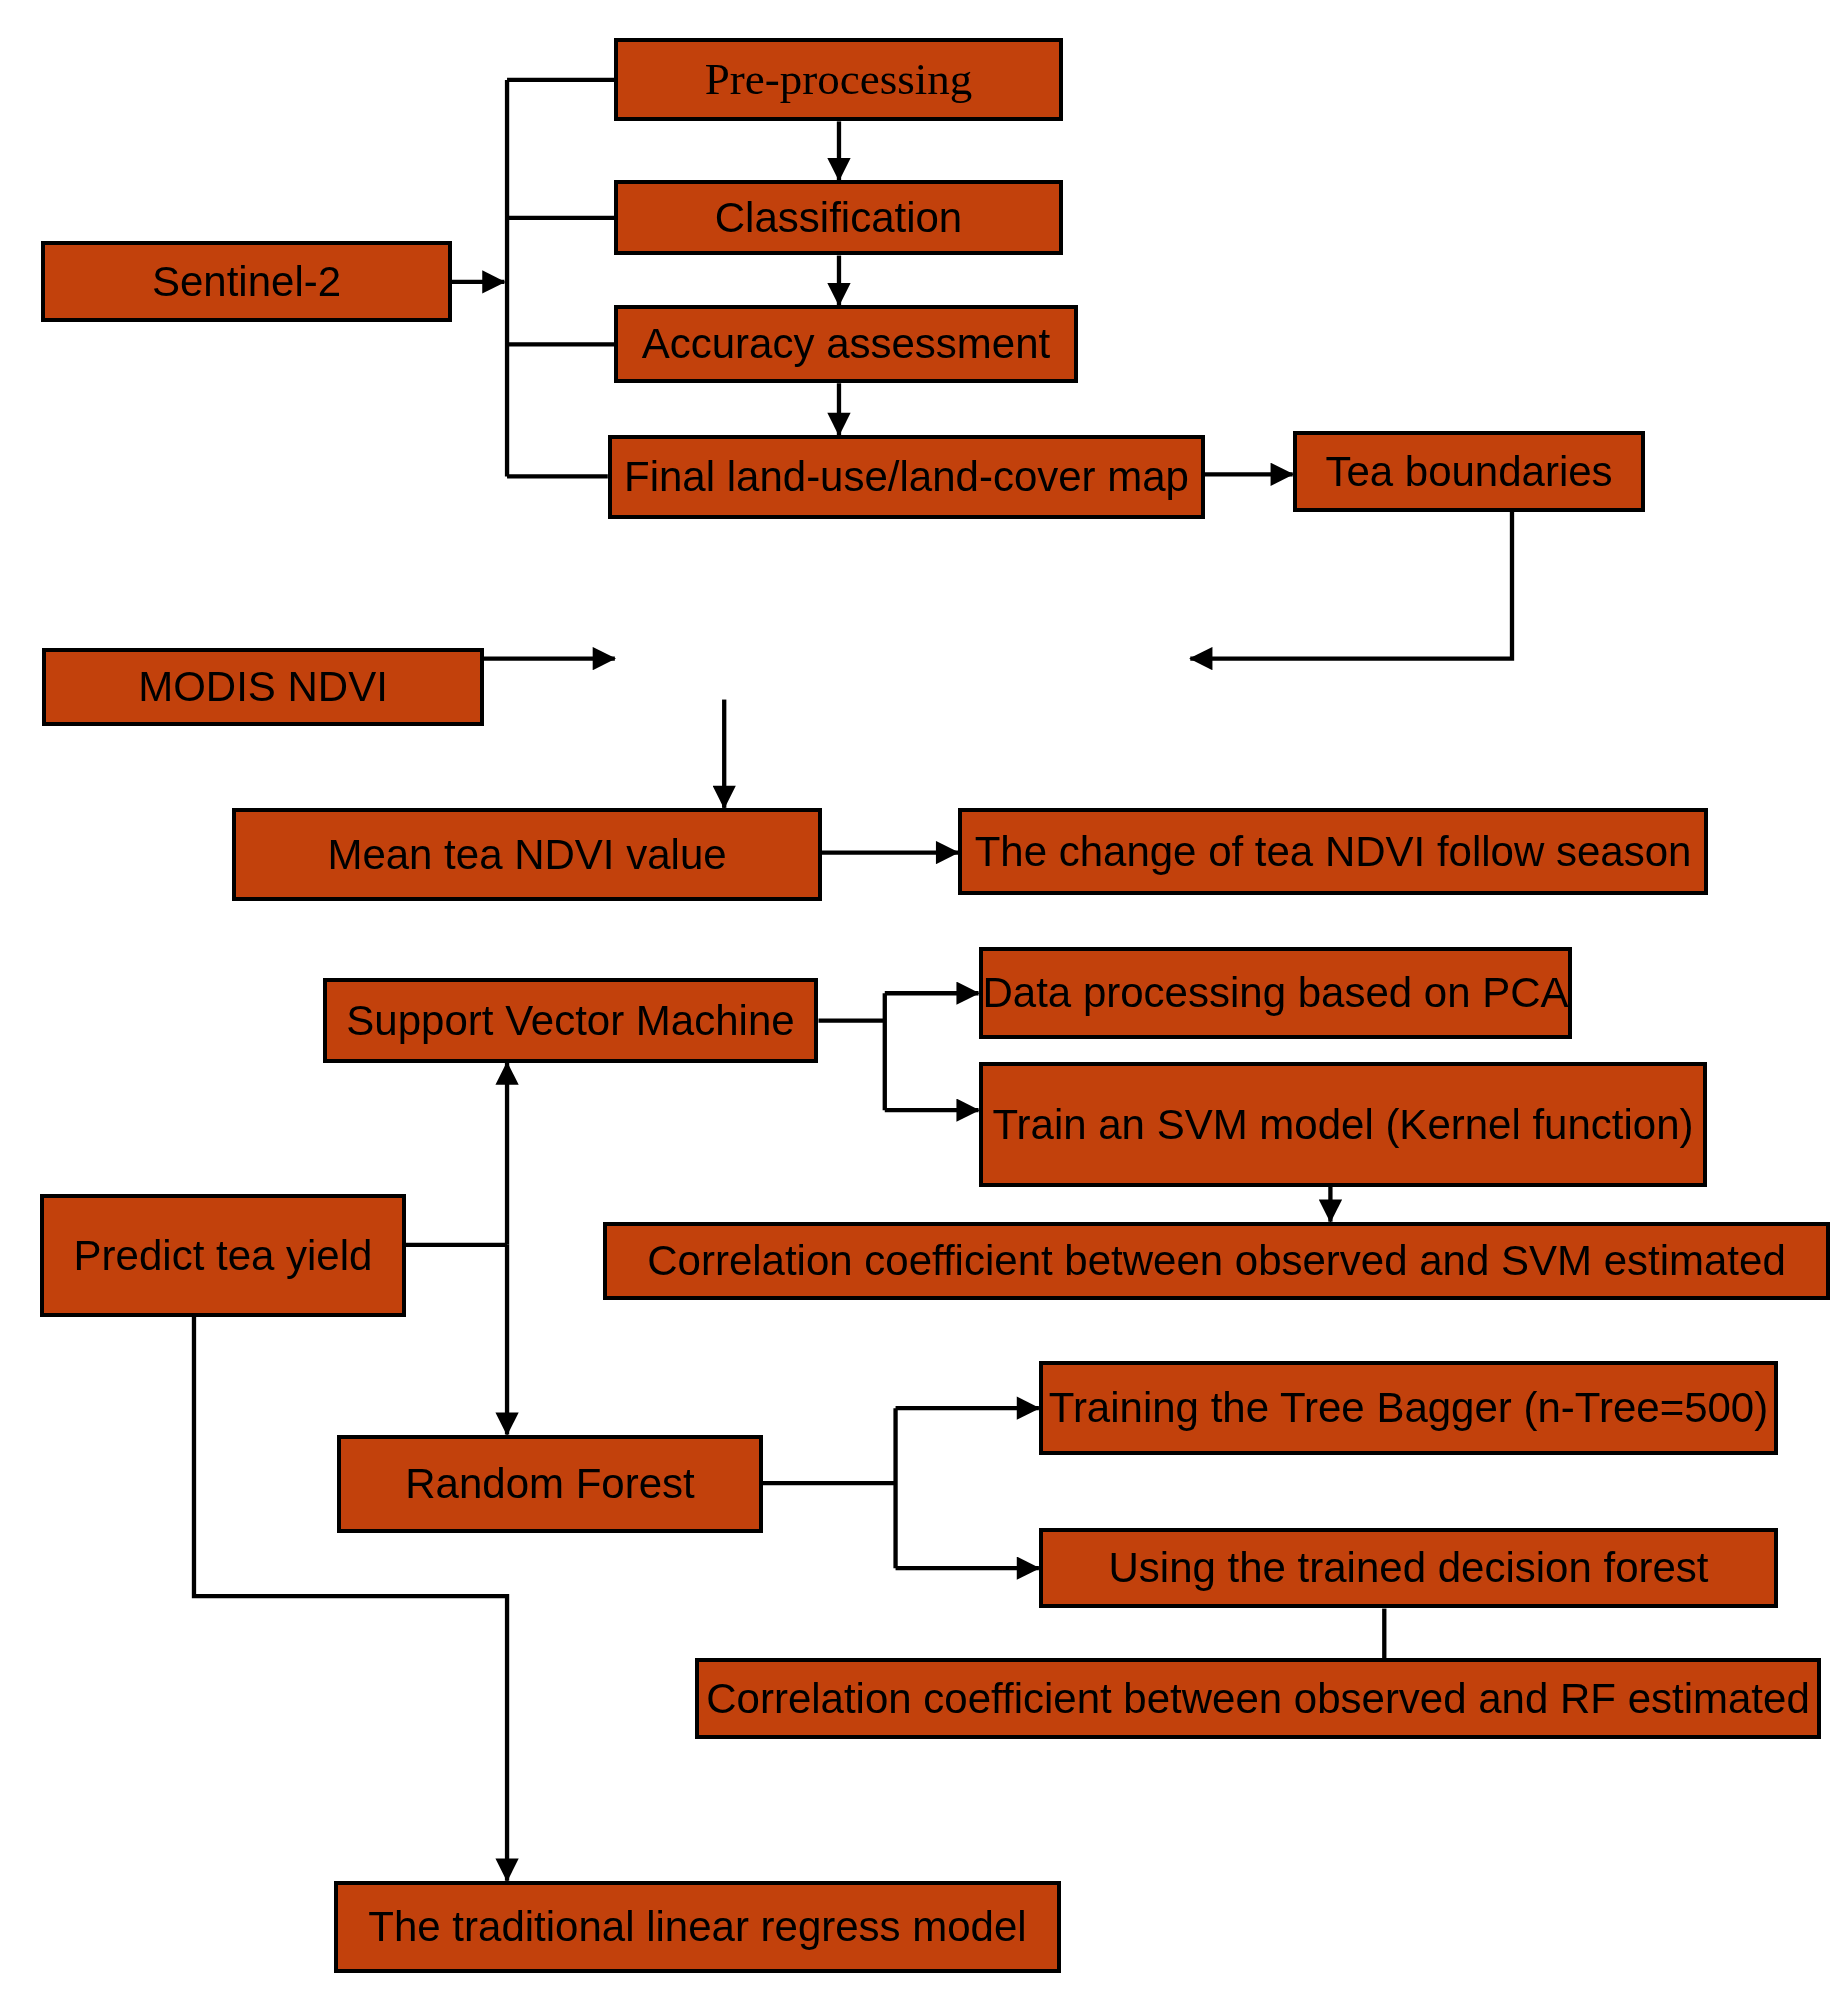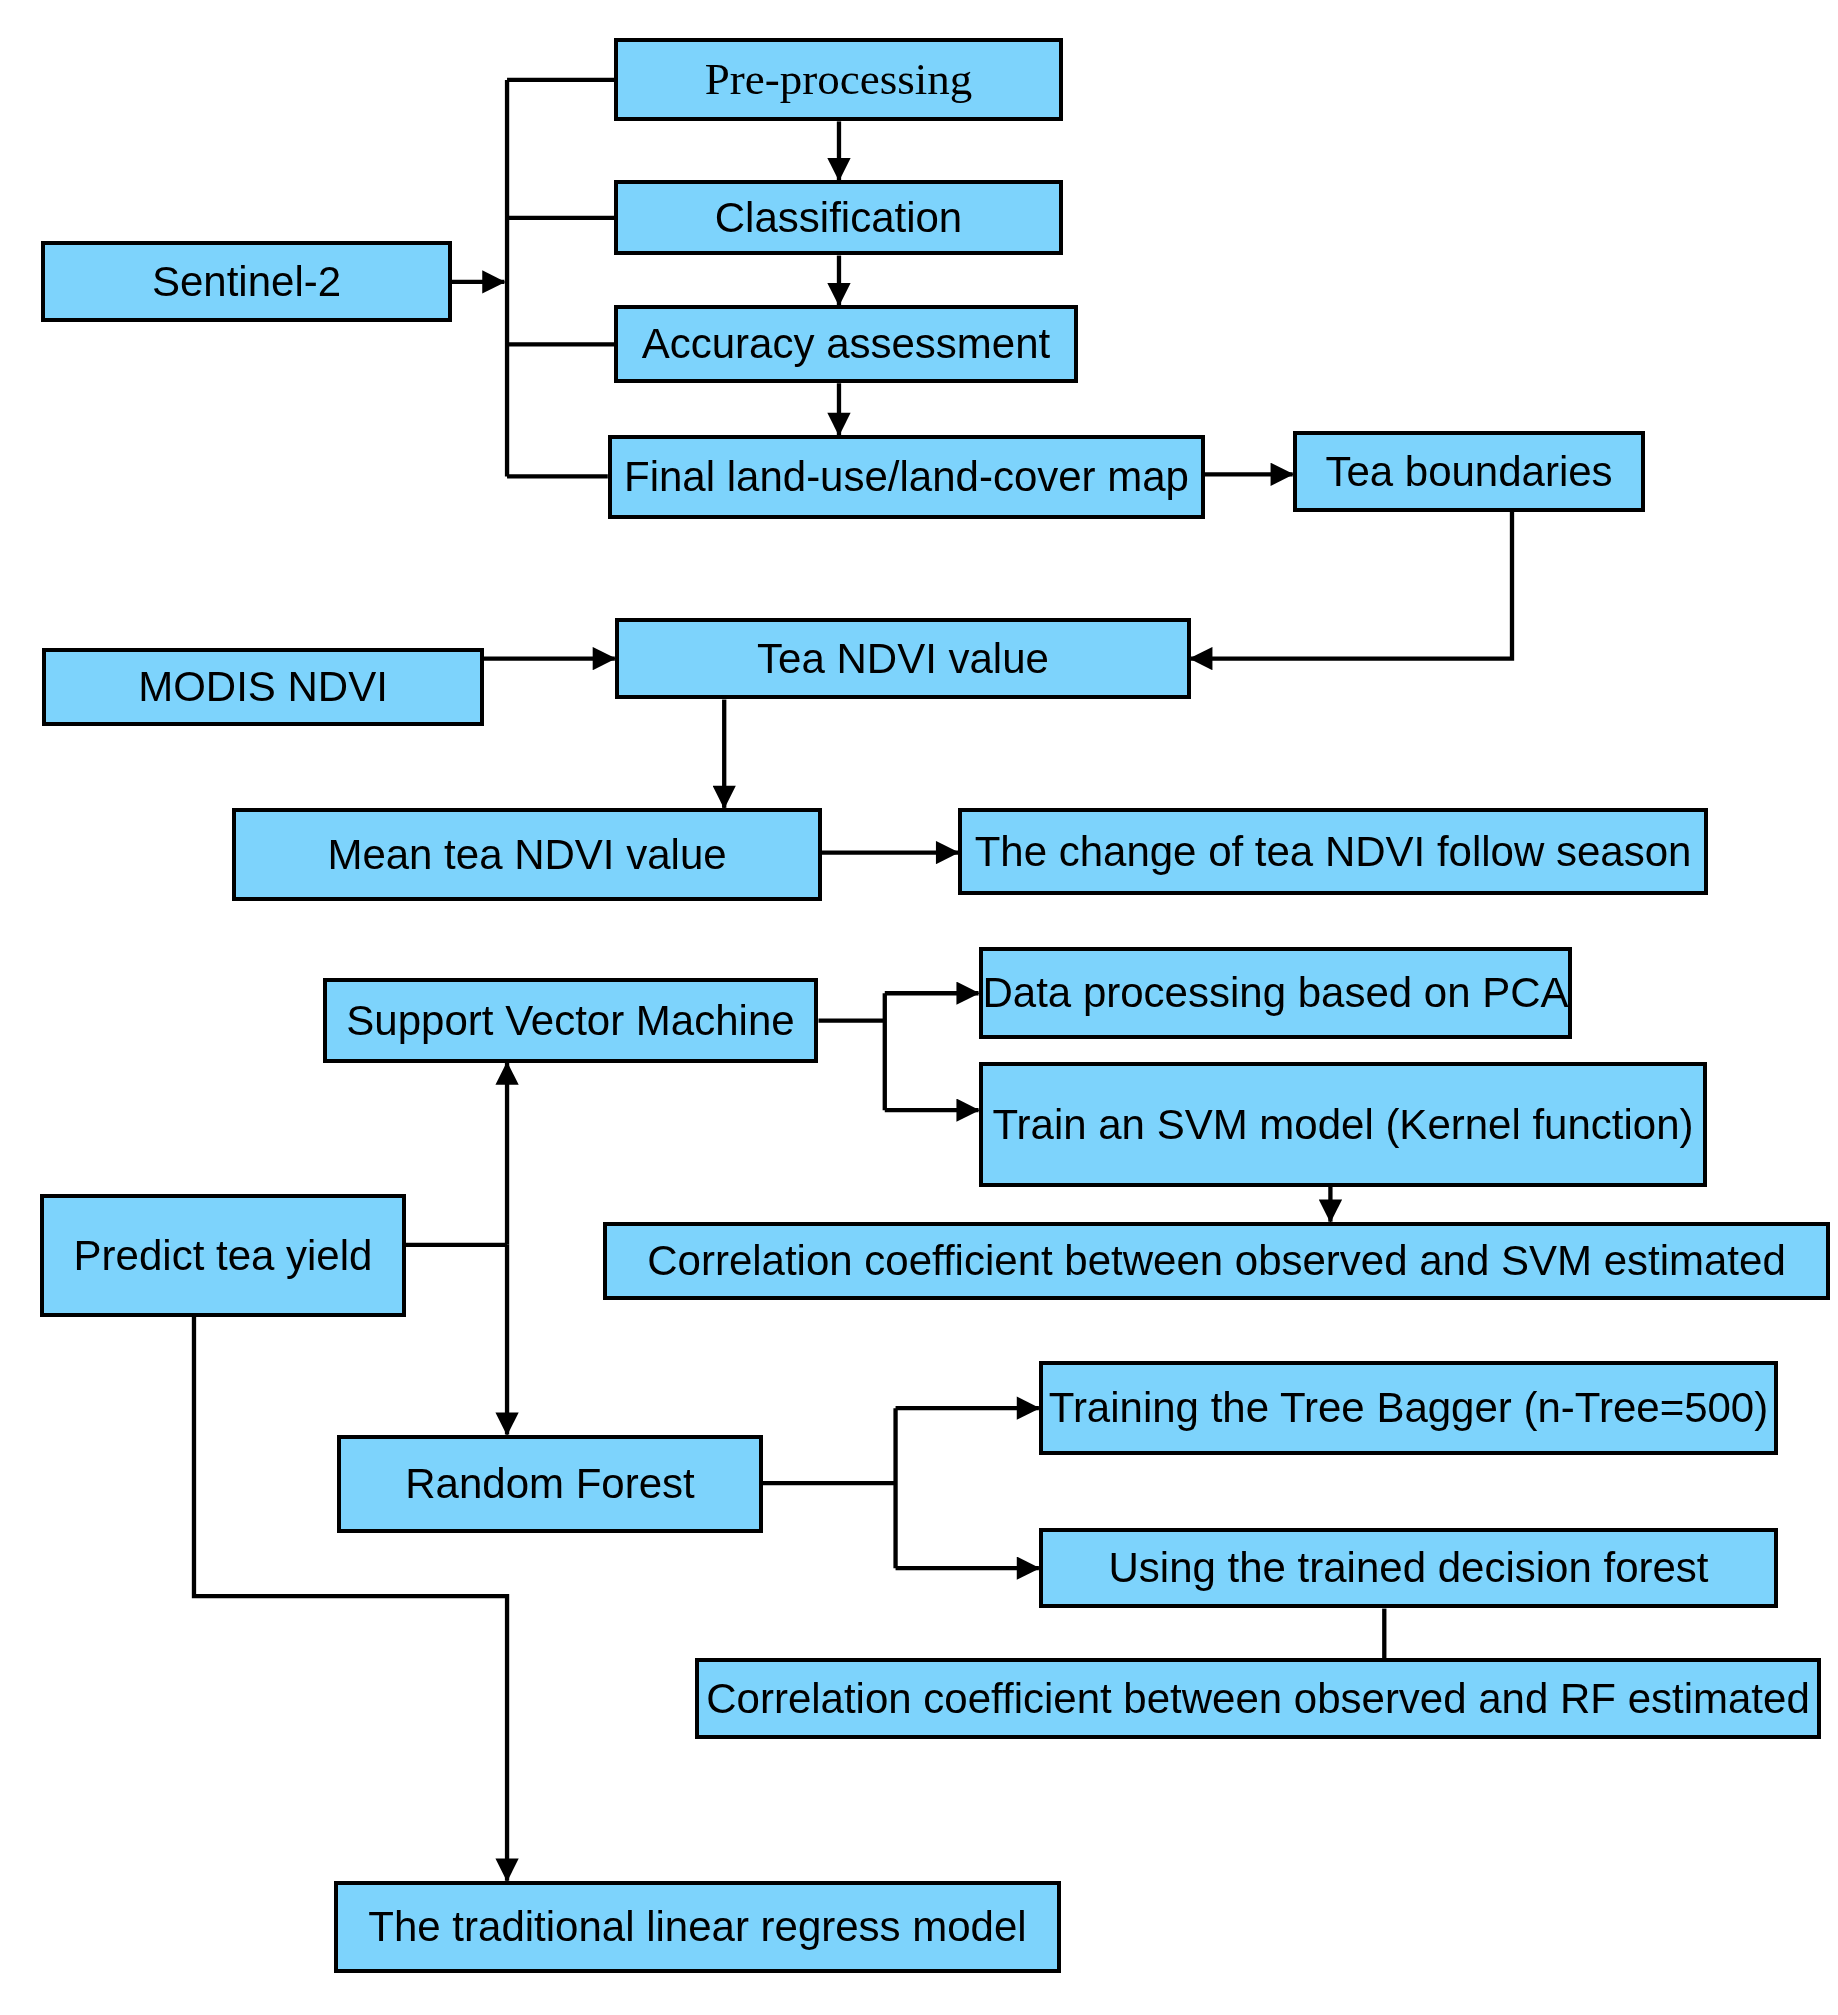--- a/index.html
+++ b/index.html
@@ -7,21 +7,21 @@
     width: 1838px; height: 2015px;
     background: #ffffff;
     font-family: "Liberation Sans", sans-serif;
   }
   .canvas { position: absolute; left: 0; top: 0; width: 1838px; height: 2015px; background: #ffffff; }
   .wires { position: absolute; left: 0; top: 0; width: 1838px; height: 2015px; }
   .node {
     position: absolute;
     box-sizing: border-box;
     border: 4.9px solid #000000;
-    background: #7dd3fc;
+    background: #c2410c;
     color: #000000;
     display: flex; align-items: center; justify-content: center;
     font-size: 42px; line-height: 1; white-space: nowrap;
     text-align: left;
   }
   .node.serif { font-family: "Liberation Serif", serif; font-size: 45px; }
 </style>
 </head>
 <body>
 
@@ -80,21 +80,20 @@
   <div class="node" style="left:614px; top:180px;  width:449px;  height:75px">Classification</div>
 
   <div class="node" style="left:614px; top:305px;  width:464px;  height:78px">Accuracy assessment</div>
 
   <div class="node" style="left:608px; top:435px;  width:597px; height:84px">Final land-use/land-cover map</div>
 
   <div class="node" style="left:1293px; top:431px;  width:352px;  height:81px">Tea boundaries</div>
 
   <div class="node" style="left:42px;   top:648px; width:442px;  height:78px">MODIS NDVI</div>
 
-  <div class="node" style="left:615px; top:618px; width:576px; height:81px">Tea NDVI value</div>
 
   <div class="node" style="left:232px;  top:808px; width:590px; height:93px">Mean tea NDVI value</div>
 
   <div class="node" style="left:958px; top:808px; width:750px; height:87px">The change of tea NDVI follow season</div>
 
   <div class="node" style="left:323px;  top:978px; width:495px;  height:85px">Support Vector Machine</div>
 
   <div class="node" style="left:979px; top:947px; width:593px; height:92px">Data processing based on PCA</div>
 
   <div class="node" style="left:979px; top:1062px; width:728px; height:125px">Train an SVM model (Kernel function)</div>

